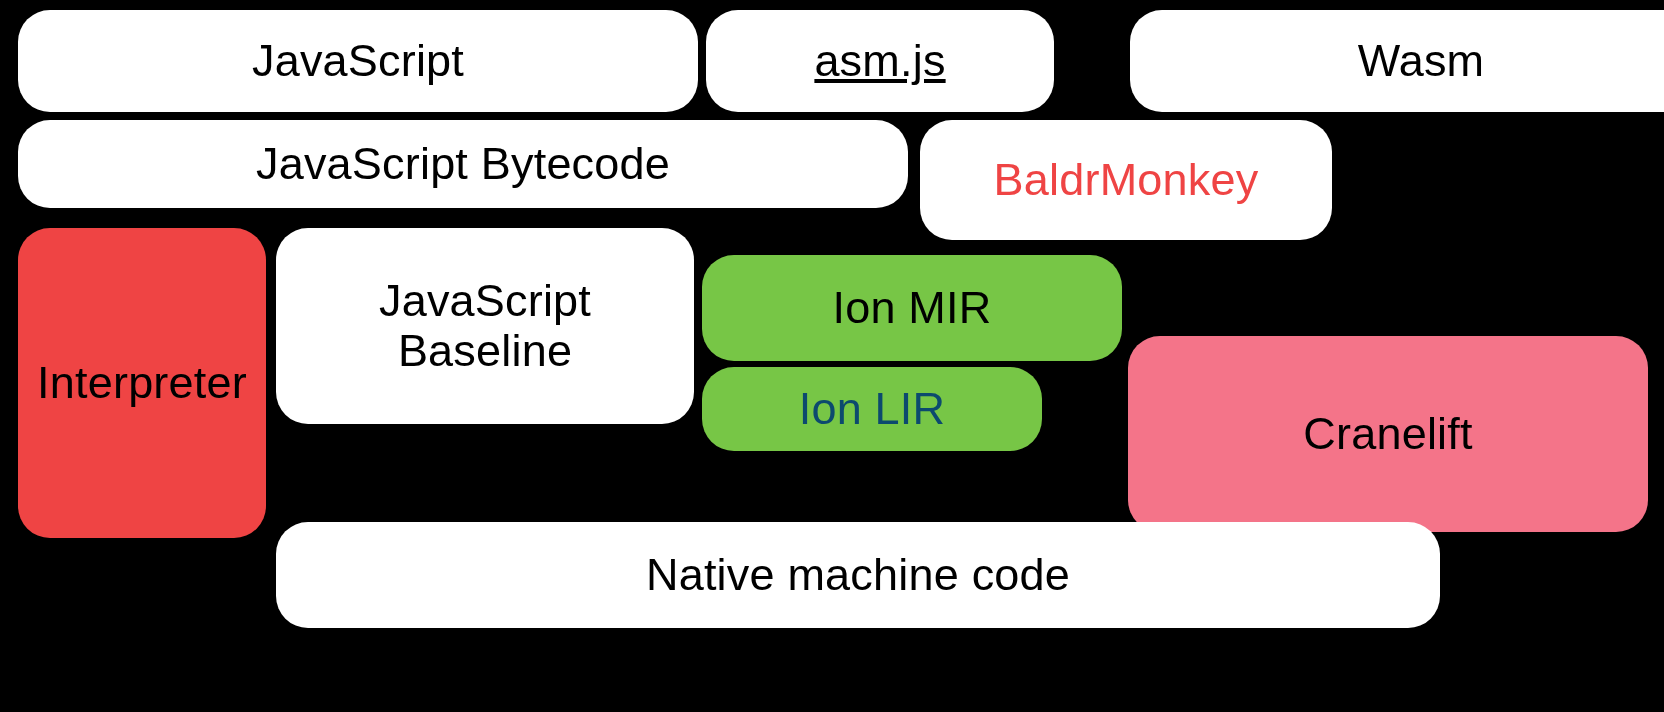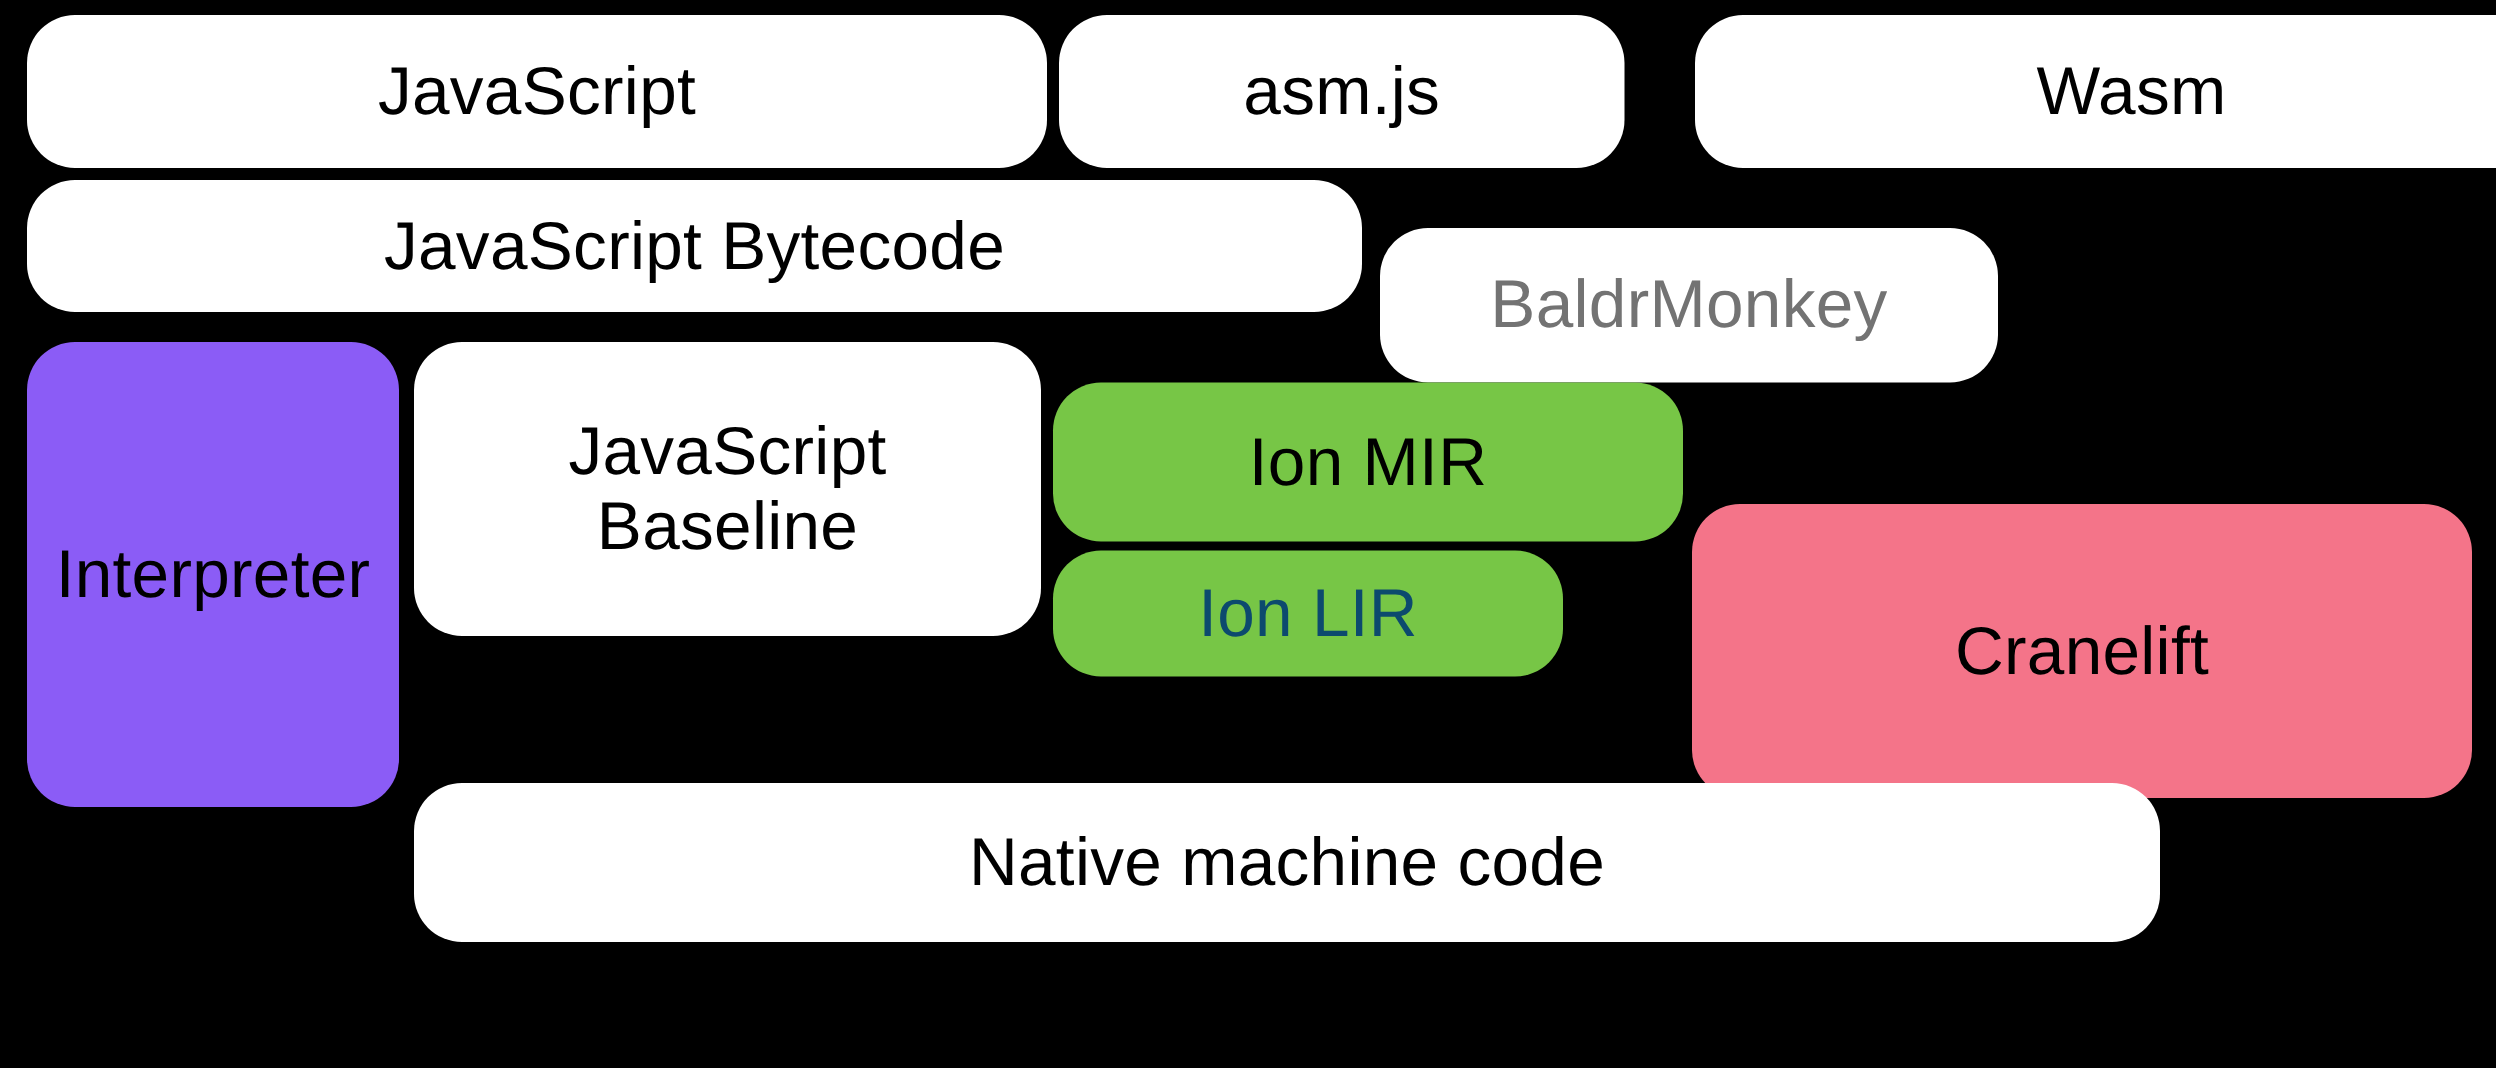--- a/index.html
+++ b/index.html
@@ -27,33 +27,33 @@
     text-align: center;
     color: #000000;
     font-size: 45px;
     line-height: 1.12;
     font-weight: 400;
     letter-spacing: 0.2px;
     white-space: pre-line;
     padding: 0 10px;
   }
   .fill-white  { background: #FFFFFF; }
-  .fill-gray   { background: #8b5cf6; }
+  .fill-gray   { background: #ef4444; }
   .fill-green  { background: #77C646; margin-top: 27px; }
   .fill-pink   { background: #F47489; }
 </style>
 </head>
 <body>
 
 <div id="stage" style="background: rgb(0, 0, 0);">
     <div class="node fill-white" style="left: 18px; top: 10px; width: 680px; height: 102px; color: rgb(0, 0, 0);">JavaScript</div>
-    <div class="node fill-white" style="left: 706px; top: 10px; width: 377px; height: 102px; color: rgb(0, 0, 0);">asm.js</div>
+    <div class="node fill-white" style="left: 706px; top: 10px; width: 348px; height: 102px; color: rgb(0, 0, 0); text-decoration: underline;">asm.js</div>
     <div class="node fill-white" style="left: 1130px; top: 10px; width: 582px; height: 102px; color: rgb(0, 0, 0);">Wasm</div>
     <div class="node fill-white" style="left: 18px; top: 120px; width: 890px; height: 88px; color: rgb(0, 0, 0);">JavaScript Bytecode</div>
-    <div class="node fill-white" style="left: 920px; top: 120px; width: 412px; height: 103px; color: #737373; margin-top: 32px;">BaldrMonkey</div>
+    <div class="node fill-white" style="left: 920px; top: 120px; width: 412px; height: 120px; color: #ef4444;">BaldrMonkey</div>
     <div class="node fill-gray" style="left: 18px; top: 228px; width: 248px; height: 310px; color: rgb(0, 0, 0);">Interpreter</div>
     <div class="node fill-white" style="left: 276px; top: 228px; width: 418px; height: 196px; color: rgb(0, 0, 0);">JavaScript
 Baseline</div>
     <div class="node fill-green" style="left: 702px; top: 228px; width: 420px; height: 106px; color: rgb(0, 0, 0);">Ion MIR</div>
     <div class="node fill-green" style="left: 702px; top: 340px; width: 340px; height: 84px; color: #0c4a6e;">Ion LIR</div>
     <div class="node fill-pink" style="left: 1128px; top: 336px; width: 520px; height: 196px; color: rgb(0, 0, 0);">Cranelift</div>
     <div class="node fill-white" style="left: 276px; top: 522px; width: 1164px; height: 106px; color: rgb(0, 0, 0);">Native machine code</div>
   </div>
 
 </body></html>

